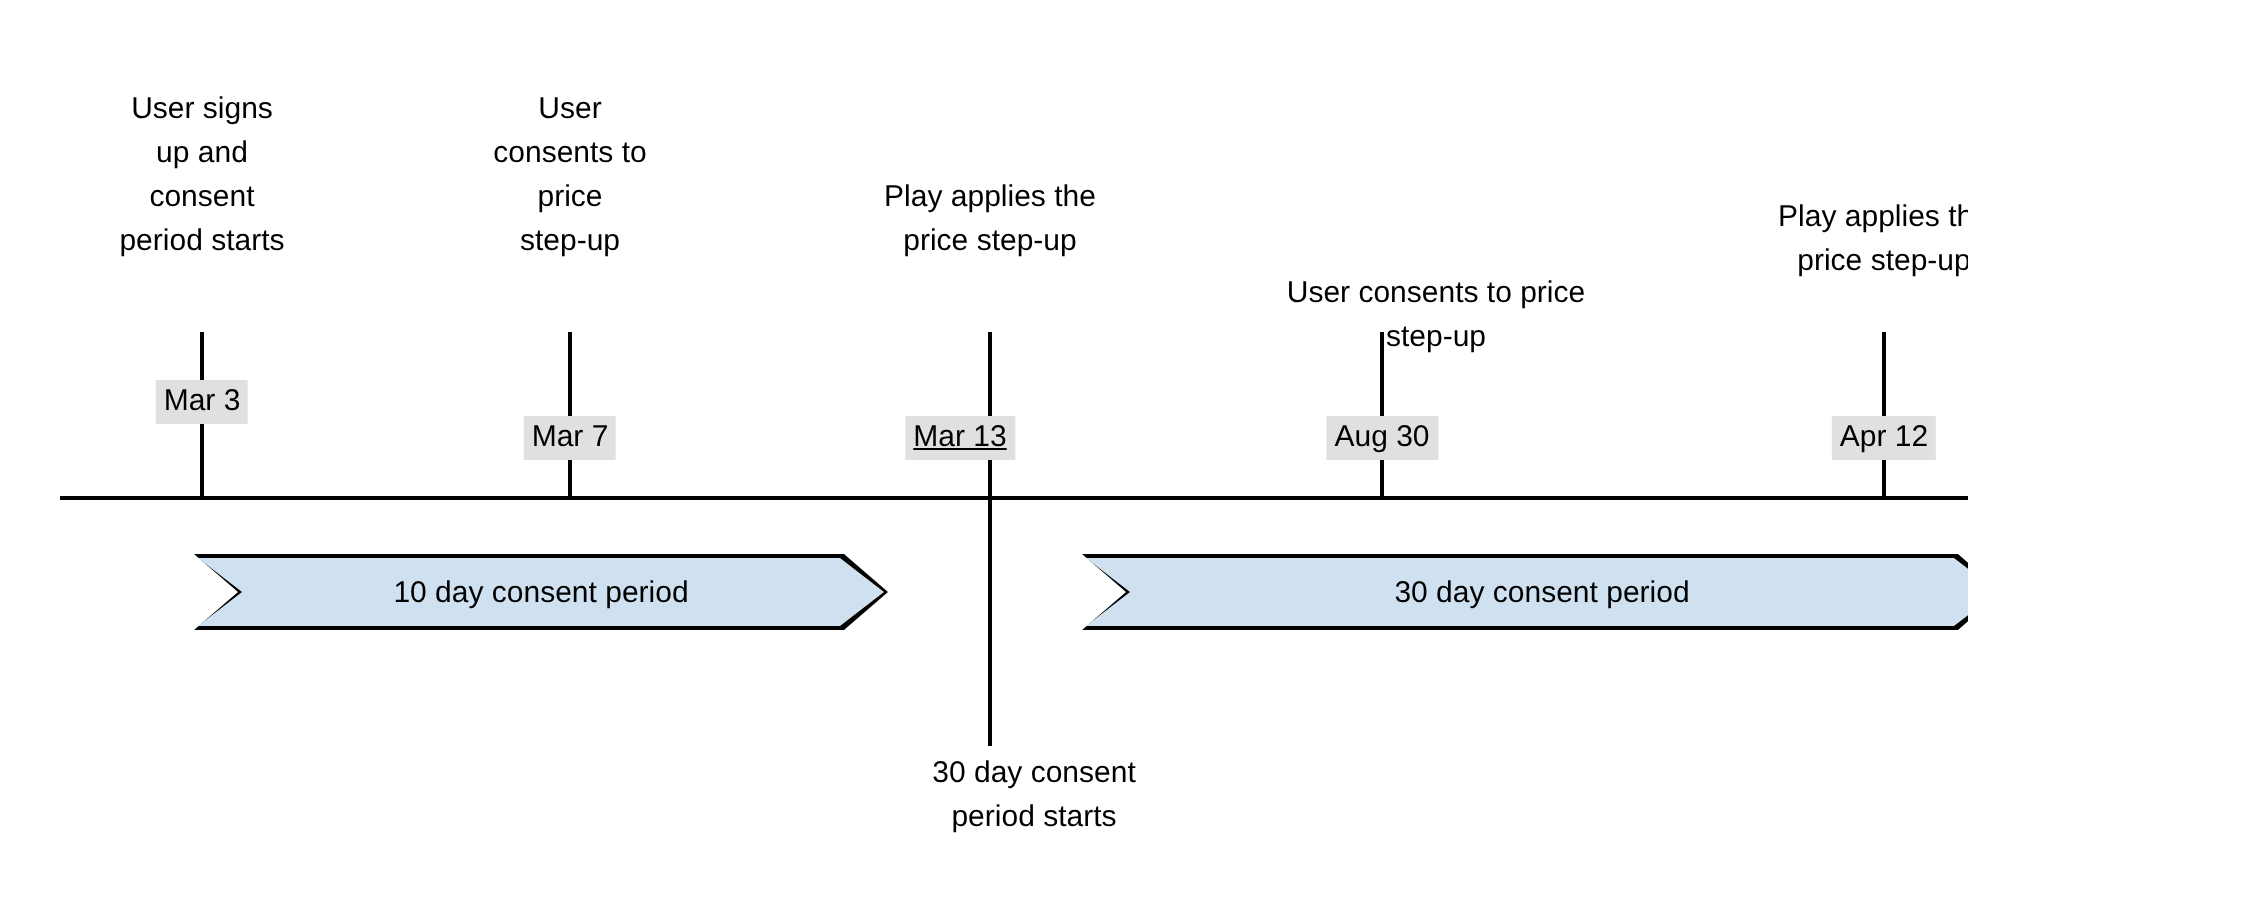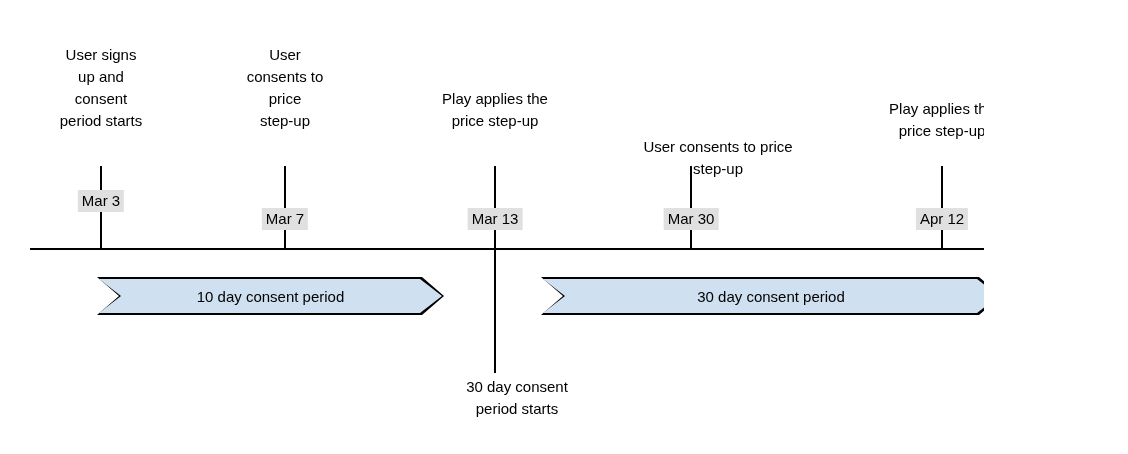--- a/index.html
+++ b/index.html
@@ -100,30 +100,30 @@
   <div class="event-caption" style="left:285px; top:44px; width:200px;">User
 consents to
 price
 step-up</div>
   <div class="tick-stem" style="left:284px; top:166px; height:82px;"></div>
   <div class="date-chip" style="left:285px; top:208px;">Mar 7</div>
 
   <div class="event-caption" style="left:495px; top:88px; width:220px;">Play applies the
 price step-up</div>
   <div class="tick-stem" style="left:494px; top:166px; height:82px;"></div>
-  <div class="date-chip" style="left:495px; top:208px;">Mar 13</div>
+  <div class="date-chip" style="left:480px; top:208px;text-decoration:underline;">Mar 13</div>
 
   <div class="tick-stem" style="left:494px; top:249px; height:124px;"></div>
   <div class="event-caption" style="left:517px; top:376px; width:220px;">30 day consent
 period starts</div>
 
   <div class="event-caption" style="left:718px; top:104px; width:250px;margin-top:32px;">User consents to price
 step-up</div>
   <div class="tick-stem" style="left:690px; top:166px; height:82px;"></div>
-  <div class="date-chip" style="left:691px; top:208px;">Mar 30</div>
+  <div class="date-chip" style="left:691px; top:208px;">Aug 30</div>
 
   <div class="event-caption" style="left:942px; top:98px; width:220px;">Play applies the
 price step-up</div>
   <div class="tick-stem" style="left:941px; top:166px; height:82px;"></div>
   <div class="date-chip" style="left:942px; top:208px;">Apr 12</div>
 
   <div class="banner-outline" style="left:97px; top:277px; width:347px;"></div>
   <div class="banner" style="left:99px; top:279px; width:343px; height:34px;">
     <span class="banner-label">10 day consent period</span>
   </div>

